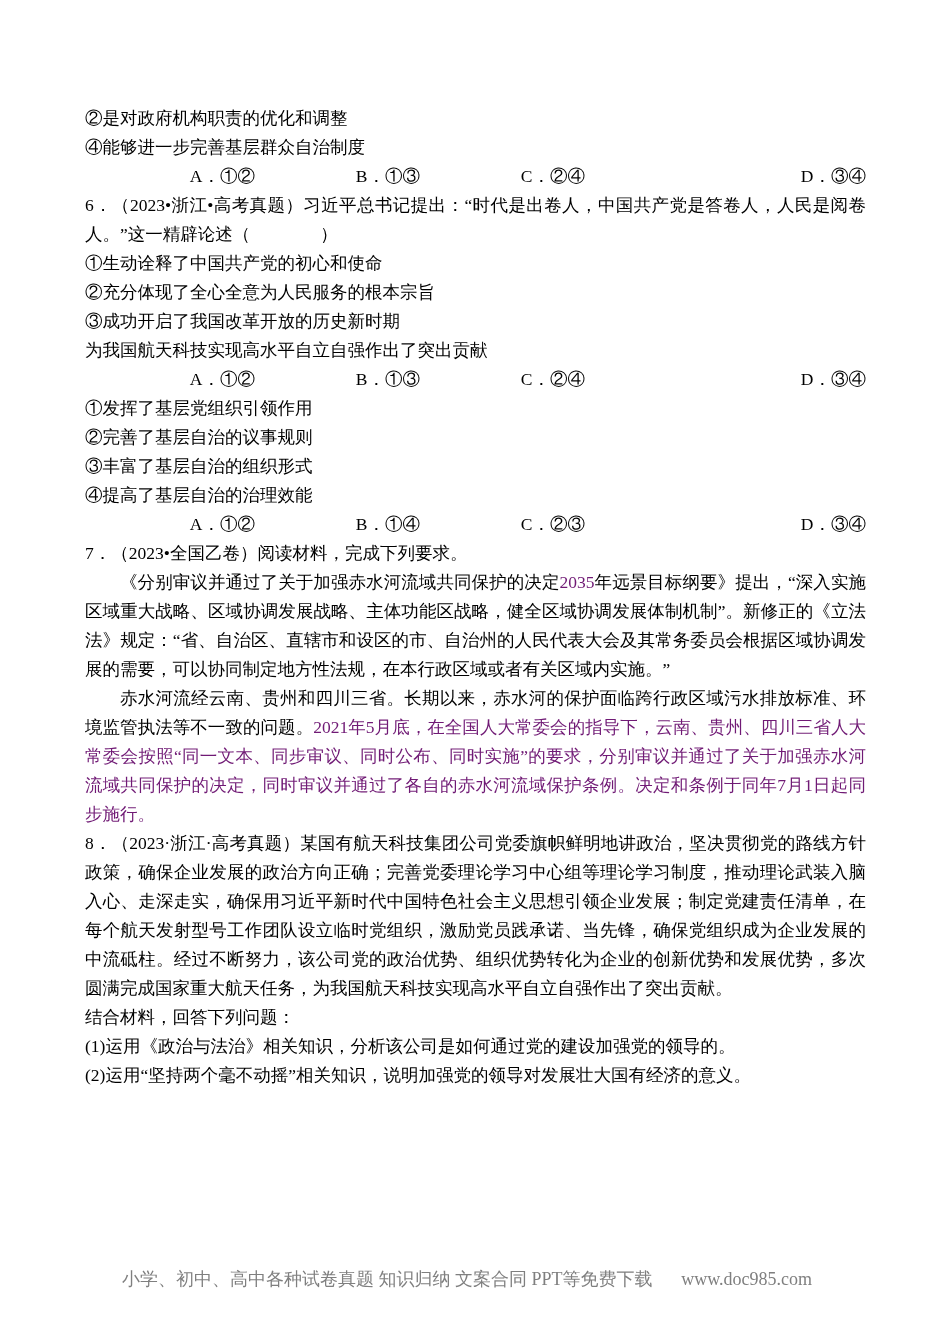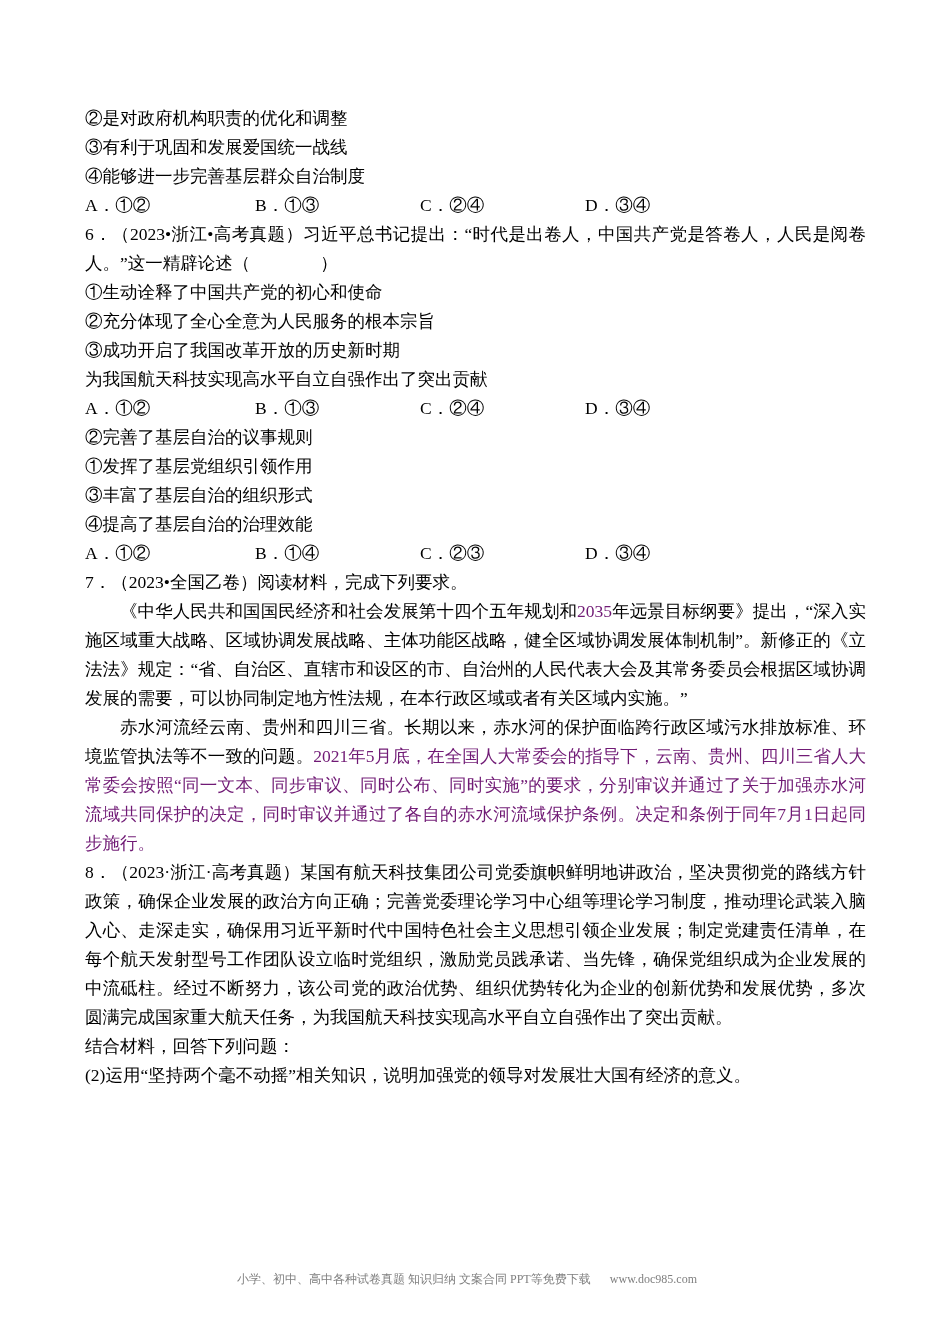--- a/index.html
+++ b/index.html
@@ -24,83 +24,84 @@
   p.para {
     text-align: justify;
     text-justify: inter-ideograph;
   }
   p.indent { text-indent: 2em; }
   .blue { color: #701a75; }
   .choices {
     display: grid;
     grid-template-columns: 170px 165px 165px 1fr;
     line-height: 29px;
+    text-align: right;
   }
   .choices span { display: block; }
   .footer {
     position: absolute;
     left: 0; right: 16px;
     bottom: 50px;
     text-align: center;
-    font-size: 12px;
+    font-size: 18px;
     color: #7f7f7f;
     font-family: "Liberation Serif", "DejaVu Serif", serif;
   }
   .footer a {
     color: #7f7f7f;
     text-decoration: none;
     margin-left: 1.6em;
     cursor: pointer;
   }
 </style>
 </head>
 <body>
 
 <div class="page">
   <div class="content">
 
     <p class="para">②是对政府机构职责的优化和调整</p>
-    <p class="para">③有利于巩固和发展爱国统一战线</p>
     <p class="para">④能够进一步完善基层群众自治制度</p>
     <div class="choices">
       <span>A．①②</span>
       <span>B．①③</span>
       <span>C．②④</span>
       <span>D．③④</span>
     </div>
 
     <p class="para">6．（2023•浙江•高考真题）习近平总书记提出：“时代是出卷人，中国共产党是答卷人，人民是阅卷人。”这一精辟论述（　　　　）</p>
     <p class="para">①生动诠释了中国共产党的初心和使命</p>
     <p class="para">②充分体现了全心全意为人民服务的根本宗旨</p>
     <p class="para">③成功开启了我国改革开放的历史新时期</p>
     <p class="para">为我国航天科技实现高水平自立自强作出了突出贡献</p>
     <div class="choices">
       <span>A．①②</span>
       <span>B．①③</span>
       <span>C．②④</span>
       <span>D．③④</span>
     </div>
 
+    <p class="para">①发挥了基层党组织引领作用</p>
     <p class="para">②完善了基层自治的议事规则</p>
-    <p class="para">①发挥了基层党组织引领作用</p>
     <p class="para">③丰富了基层自治的组织形式</p>
     <p class="para">④提高了基层自治的治理效能</p>
     <div class="choices">
       <span>A．①②</span>
       <span>B．①④</span>
       <span>C．②③</span>
       <span>D．③④</span>
     </div>
 
     <p class="para">7．（2023•全国乙卷）阅读材料，完成下列要求。</p>
-    <p class="para indent"><span>《中华人民共和国国民经济和社会发展第十四个五年规划和</span><span class="blue">2035</span><span>年远景目标纲要》提出，“深入实施区域重大战略、区域协调发展战略、主体功能区战略，健全区域协调发展体制机制”。新修正的《立法法》规定：“省、自治区、直辖市和设区的市、自治州的人民代表大会及其常务委员会根据区域协调发展的需要，可以协同制定地方性法规，在本行政区域或者有关区域内实施。”</span></p>
+    <p class="para indent"><span>《分别审议并通过了关于加强赤水河流域共同保护的决定</span><span class="blue">2035</span><span>年远景目标纲要》提出，“深入实施区域重大战略、区域协调发展战略、主体功能区战略，健全区域协调发展体制机制”。新修正的《立法法》规定：“省、自治区、直辖市和设区的市、自治州的人民代表大会及其常务委员会根据区域协调发展的需要，可以协同制定地方性法规，在本行政区域或者有关区域内实施。”</span></p>
     <p class="para indent"><span>赤水河流经云南、贵州和四川三省。长期以来，赤水河的保护面临跨行政区域污水排放标准、环境监管执法等不一致的问题。</span><span class="blue">2021年5月底，在全国人大常委会的指导下，云南、贵州、四川三省人大常委会按照“同一文本、同步审议、同时公布、同时实施”的要求，分别审议并通过了关于加强赤水河流域共同保护的决定，同时审议并通过了各自的赤水河流域保护条例。决定和条例于同年7月1日起同步施行。</span></p>
 
     <p class="para">8．（2023·浙江·高考真题）某国有航天科技集团公司党委旗帜鲜明地讲政治，坚决贯彻党的路线方针政策，确保企业发展的政治方向正确；完善党委理论学习中心组等理论学习制度，推动理论武装入脑入心、走深走实，确保用习近平新时代中国特色社会主义思想引领企业发展；制定党建责任清单，在每个航天发射型号工作团队设立临时党组织，激励党员践承诺、当先锋，确保党组织成为企业发展的中流砥柱。经过不断努力，该公司党的政治优势、组织优势转化为企业的创新优势和发展优势，多次圆满完成国家重大航天任务，为我国航天科技实现高水平自立自强作出了突出贡献。</p>
     <p class="para">结合材料，回答下列问题：</p>
+    <p class="para">(1)运用《政治与法治》相关知识，分析该公司是如何通过党的建设加强党的领导的。</p>
     <p class="para">(2)运用“坚持两个毫不动摇”相关知识，说明加强党的领导对发展壮大国有经济的意义。</p>
 
   </div>
 
   <div class="footer">
     <span>小学、初中、高中各种试卷真题 知识归纳 文案合同 PPT等免费下载</span><a>www.doc985.com</a>
   </div>
 </div>
 
 </body></html>

